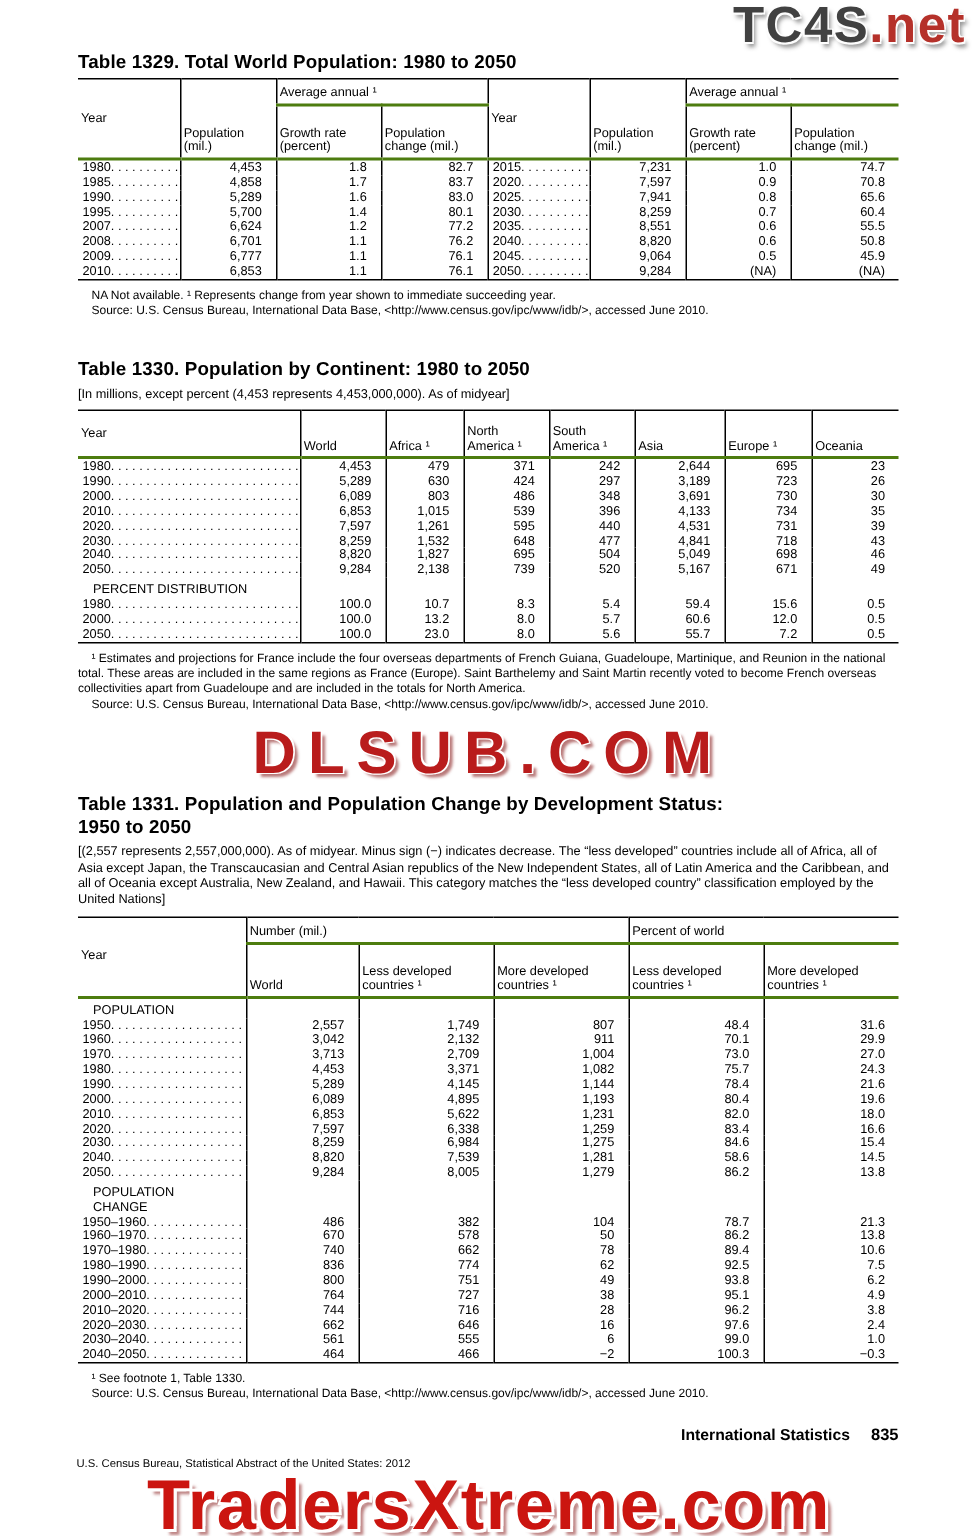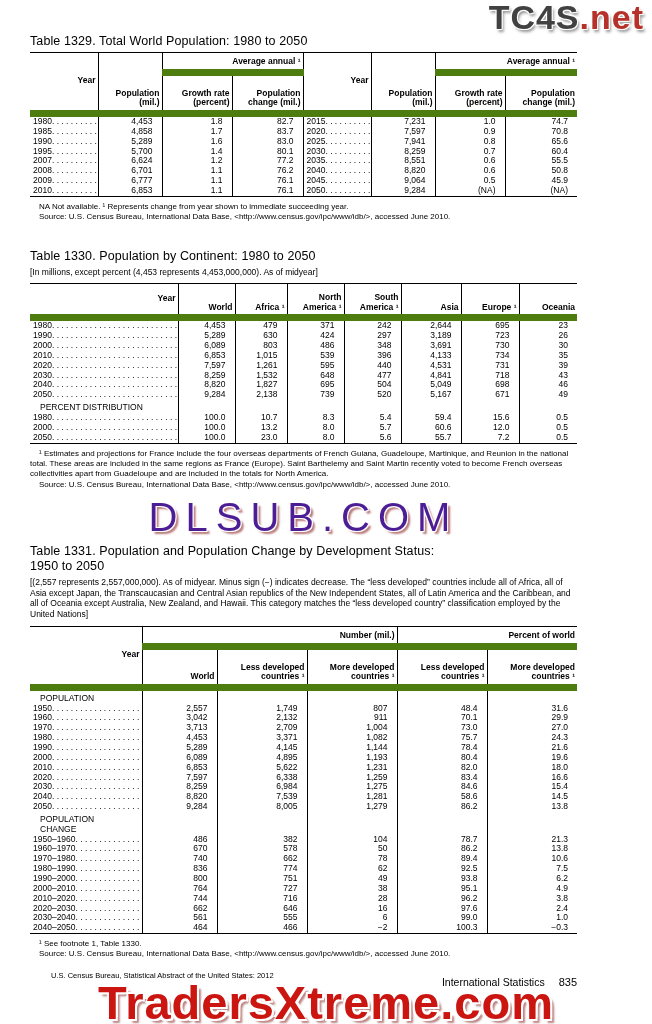--- a/index.html
+++ b/index.html
@@ -1,26 +1,26 @@
 <!DOCTYPE html>
 <html><head>
 <meta charset="utf-8">
 <style>
   html,body{margin:0;padding:0}
   body{width:652px;height:1024px;position:relative;background:#fff;color:#000;
        font-family:"Liberation Sans",sans-serif;overflow:hidden}
-  .page{position:absolute;top:0;left:0;right:0;bottom:0;padding:34px 50px 0 30px}
-
-  .tbl-title{font-size:12.5px;font-weight:normal;line-height:1.2;margin:0 0 3px;letter-spacing:.1px}
+  .page{position:absolute;top:0;left:0;right:0;bottom:0;padding:34px 50px 0 52px}
+
+  .tbl-title{font-size:12.5px;font-weight:bold;line-height:1.2;margin:0 0 3px;letter-spacing:.1px}
   .tbl-bracket{font-size:8.5px;margin:0 0 6px;line-height:1.25;width:547px}
 
   .t{width:547px;border-collapse:collapse;table-layout:fixed;font-size:8.5px;
      border-top:1px solid #000;border-bottom:1px solid #000}
-  .t th{font-weight:bold;text-align:right;vertical-align:bottom;padding:1px 2px 2px;
-        line-height:1.12;border-right:1px solid #000;border-bottom:7px solid #4d7c0f;overflow:hidden}
+  .t th{font-weight:normal;text-align:left;vertical-align:bottom;padding:1px 2px 2px;
+        line-height:1.12;border-right:1px solid #000;border-bottom:2px solid #4d7c0f;overflow:hidden}
   .t th.mid{vertical-align:middle}
   .t thead tr.grp-row th{height:13px}
   .t thead tr.sub-row th{height:31px}
   .t thead tr.one-row th{height:27px}
   .t td{border-right:1px solid #000;line-height:1.16;padding:0 9px 0 2px;overflow:hidden}
   .t tr>*:last-child{border-right:none}
   .t td.num{text-align:right}
   .t td.yr{white-space:nowrap;padding:0 0 0 3px}
   .t td.subhead{white-space:nowrap;padding-left:10px}
   .t tr.subhead-row td{padding-top:3px}
@@ -29,30 +29,30 @@
   .note{font-size:8px;line-height:1.3;margin:0;text-indent:9px;width:547px}
   .notes{margin-top:5px}
   .sec2{margin-top:26px}
   .sec3{margin-top:4px}
 
   .wm-top{position:absolute;top:-2px;right:8px;font-size:34px;font-weight:bold;letter-spacing:1px;
           color:#414141;
           text-shadow:-1px -1px 0 #fdfdfd,1px -1px 0 #fdfdfd,-1px 1px 0 #fdfdfd,1px 1px 0 #fdfdfd,
                       2px 3px 3px rgba(40,40,40,.5)}
   .wm-top .suffix{color:#b5312a}
-  .wm-mid{width:547px;text-align:center;font-size:40px;font-weight:normal;letter-spacing:8px;
-          color:#4c1d95;margin:5px 0 4px;white-space:nowrap;
+  .wm-mid{width:547px;text-align:center;font-size:40px;font-weight:bold;letter-spacing:8px;
+          color:#b91c1c;margin:5px 0 4px;white-space:nowrap;
           text-shadow:-1px -1px 0 #fff,1px -1px 0 #fff,-1px 1px 0 #fff,1px 1px 0 #fff,
                       3px 3px 2px rgba(125,10,10,.55)}
   .wm-bottom{position:absolute;left:0;right:0;bottom:-6px;text-align:center;font-size:47px;
              font-weight:bold;letter-spacing:1px;color:#cb1510;white-space:nowrap;
              text-shadow:-2px -2px 0 #fff,2px -2px 0 #fff,-2px 2px 0 #fff,2px 2px 0 #fff,
                          4px 4px 2px rgba(125,10,10,.5)}
 
-  .footer-right{width:547px;text-align:right;font-size:10.5px;font-weight:normal;margin-top:16px}
+  .footer-right{width:547px;text-align:right;font-size:10.5px;font-weight:bold;margin-top:16px}
   .footer-right .pagenum{margin-left:14px;font-size:11px}
   .footer-left{position:absolute;left:51px;bottom:44px;font-size:7.5px}
 </style>
 </head>
 <body>
 
 <div class="page">
 
   <div class="wm-top"><span>TC4S</span><span class="suffix">.net</span></div>
 

